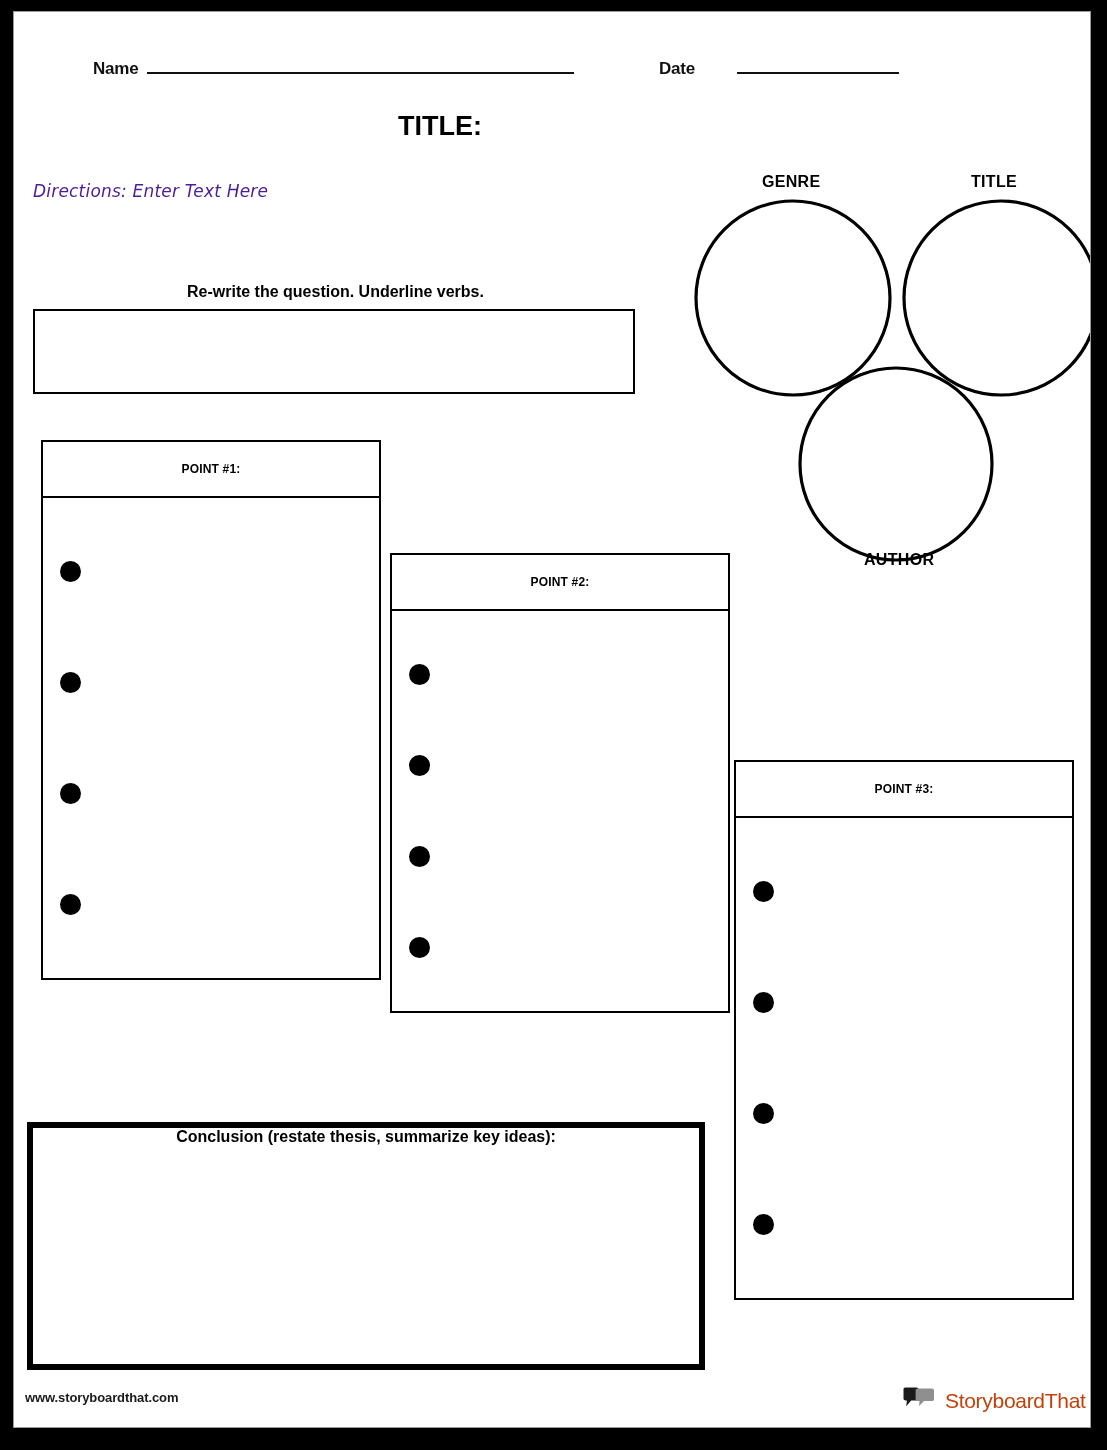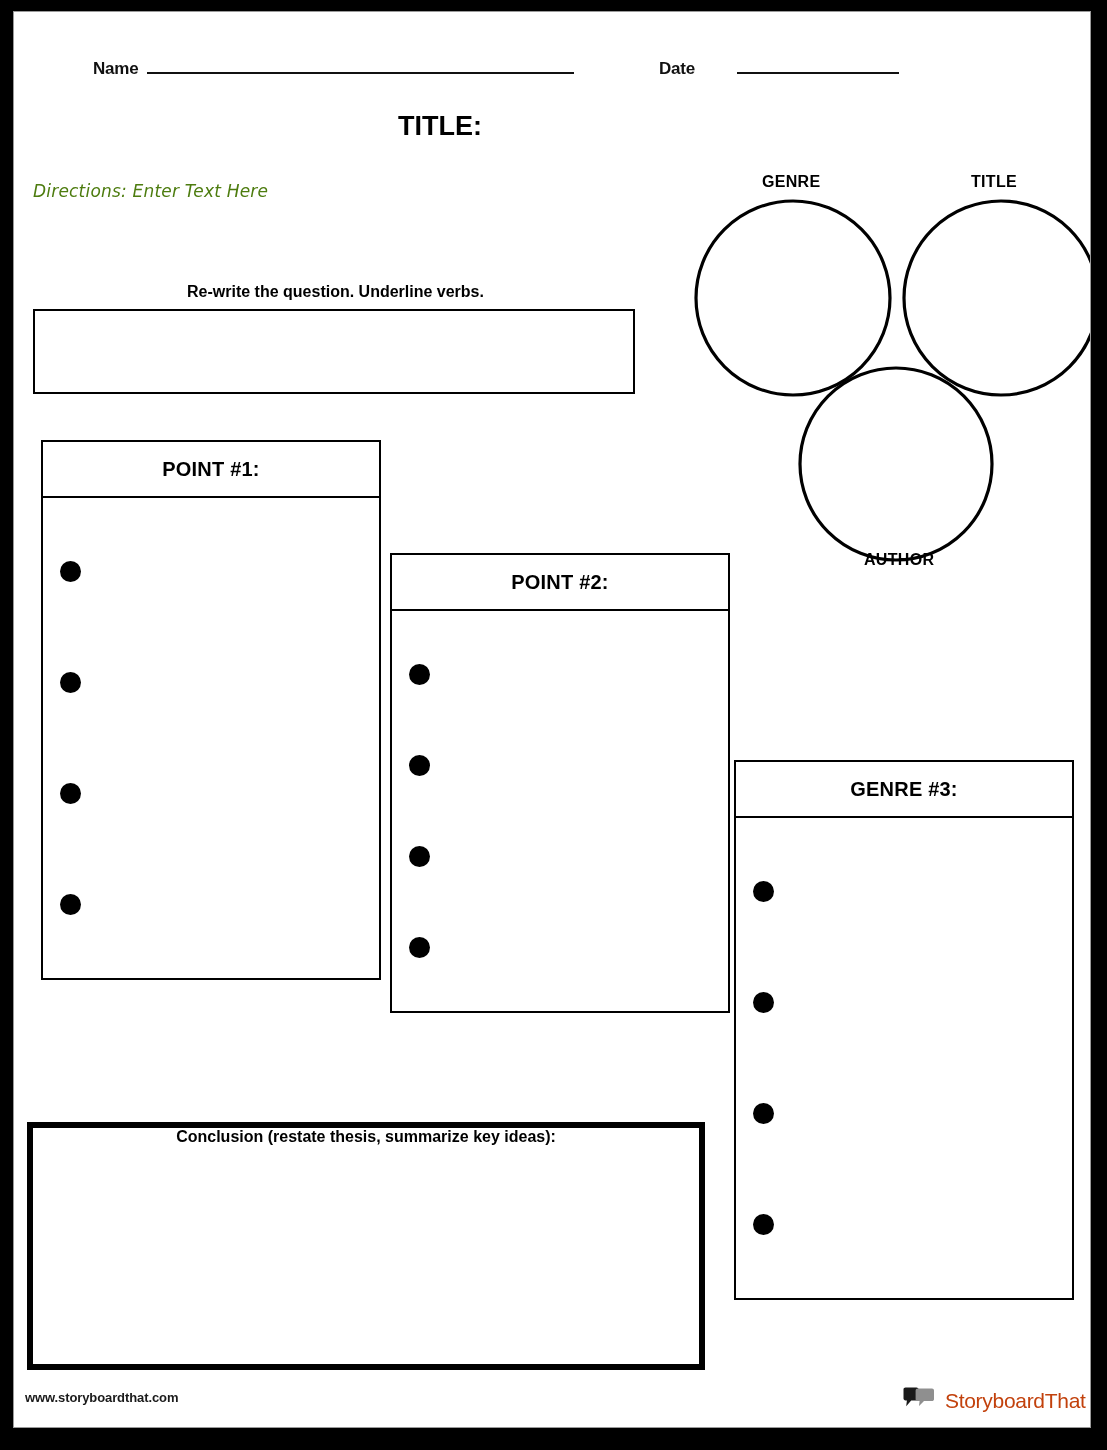--- a/index.html
+++ b/index.html
@@ -71,21 +71,21 @@
     line-height: 1;
   }
 
   
   #directions {
     position: absolute;
     left: 19px;
     top: 169px;
     font-size: 17px;
     font-style: italic;
-    color: #4d7c0f;
+    color: #4c1d95;
     font-family: "DejaVu Sans", sans-serif;
     letter-spacing: 0.2px;
     white-space: nowrap;
   }
 
   
   #rewrite-label {
     position: absolute;
     left: 19px;
     top: 271px;
@@ -140,21 +140,21 @@
   }
   .point-head {
     border-bottom: 2.5px solid #000000;
     height: 54px;
     display: flex;
     align-items: center;
     justify-content: center;
     flex: 0 0 auto;
   }
   .point-head-text {
-    font-size: 20px;
+    font-size: 12px;
     font-weight: bold;
     color: #000000;
     letter-spacing: 0.2px;
     line-height: 1;
   }
   .point-body {
     flex: 1 1 auto;
     position: relative;
     display: flex;
     flex-direction: column;
@@ -311,21 +311,21 @@
         </div>
         <div class="bullet-row">
           <span class="bullet-dot"></span>
           <span class="bullet-line"></span>
         </div>
       </div>
     </div>
 
     <div class="point-box" id="point3-box">
       <div class="point-head">
-        <span class="point-head-text">GENRE #3:</span>
+        <span class="point-head-text">POINT #3:</span>
       </div>
       <div class="point-body">
         <div class="bullet-row">
           <span class="bullet-dot"></span>
           <span class="bullet-line"></span>
         </div>
         <div class="bullet-row">
           <span class="bullet-dot"></span>
           <span class="bullet-line"></span>
         </div>

